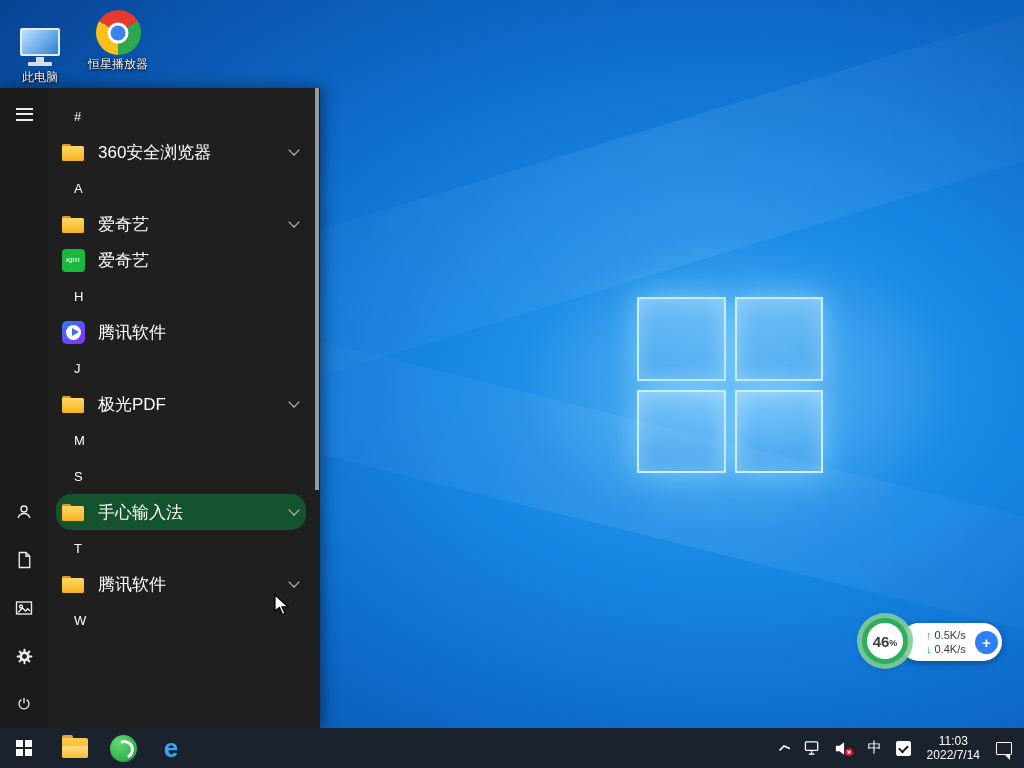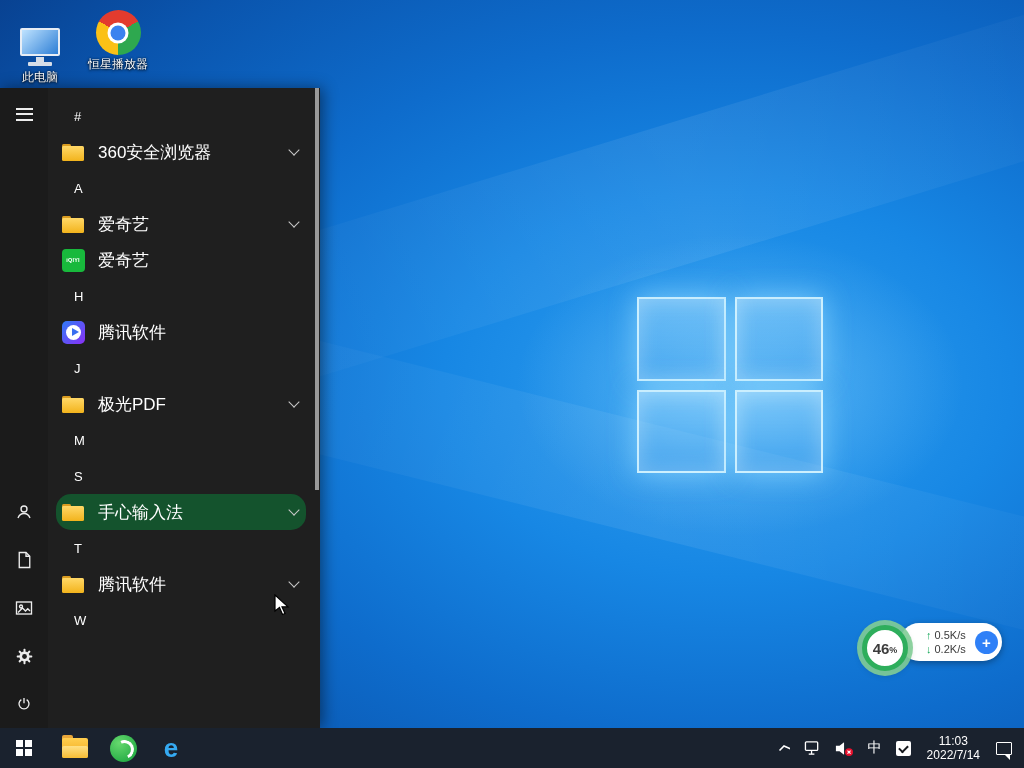--- a/index.html
+++ b/index.html
@@ -80,21 +80,21 @@
 
   
   .speed-widget{position:absolute;left:856px;top:612px;width:150px;height:62px;z-index:20;}
   .speed-pill{position:absolute;left:44px;top:11px;width:102px;height:38px;background:#fff;border-radius:19px;
     box-shadow:0 2px 7px rgba(0,0,0,.35);display:flex;flex-direction:column;justify-content:center;
     padding-left:26px;gap:1px;}
   .speed-row{display:flex;align-items:center;font-size:11px;color:#3a3a3a;line-height:13px;}
   .sp-arrow{color:#16a85a;font-size:11px;font-weight:bold;margin-right:3px;}
   .plus-dot{position:absolute;left:119px;top:19px;width:23px;height:23px;border-radius:50%;background:#2f80f7;
     color:#fff;font-size:15px;font-weight:bold;display:flex;align-items:center;justify-content:center;z-index:2;}
-  .ball{position:absolute;left:6px;top:13px;width:46px;height:46px;border-radius:50%;background:#fff;
+  .ball{position:absolute;left:6px;top:6px;width:46px;height:46px;border-radius:50%;background:#fff;
     border:5px solid #2eae5c;box-shadow:0 0 0 5px rgba(130,205,150,.9),0 2px 8px rgba(0,0,0,.3);
     display:flex;align-items:center;justify-content:center;z-index:3;color:#3c3c3c;font-weight:bold;}
   .ball .num{font-size:15px;}
   .ball .pct{font-size:9px;margin-top:4px;}
 
   
   .taskbar{position:absolute;left:0;bottom:0;width:1024px;height:40px;background:#1a222e;display:flex;
     align-items:stretch;z-index:50;color:#fff;}
   .task-btn{width:48px;display:flex;align-items:center;justify-content:center;flex:none;}
   .task-icons{display:flex;margin-left:3px;}
@@ -308,21 +308,21 @@
   </svg>
 
   <div class="speed-widget">
     <div class="speed-pill">
       <div class="speed-row">
         <span class="sp-arrow">↑</span>
         <span>0.5K/s</span>
       </div>
       <div class="speed-row">
         <span class="sp-arrow">↓</span>
-        <span>0.2K/s</span>
+        <span>0.4K/s</span>
       </div>
     </div>
     <div class="plus-dot">+</div>
     <div class="ball">
       <span class="num">46</span>
       <span class="pct">%</span>
     </div>
   </div>
 
   <div class="taskbar">

